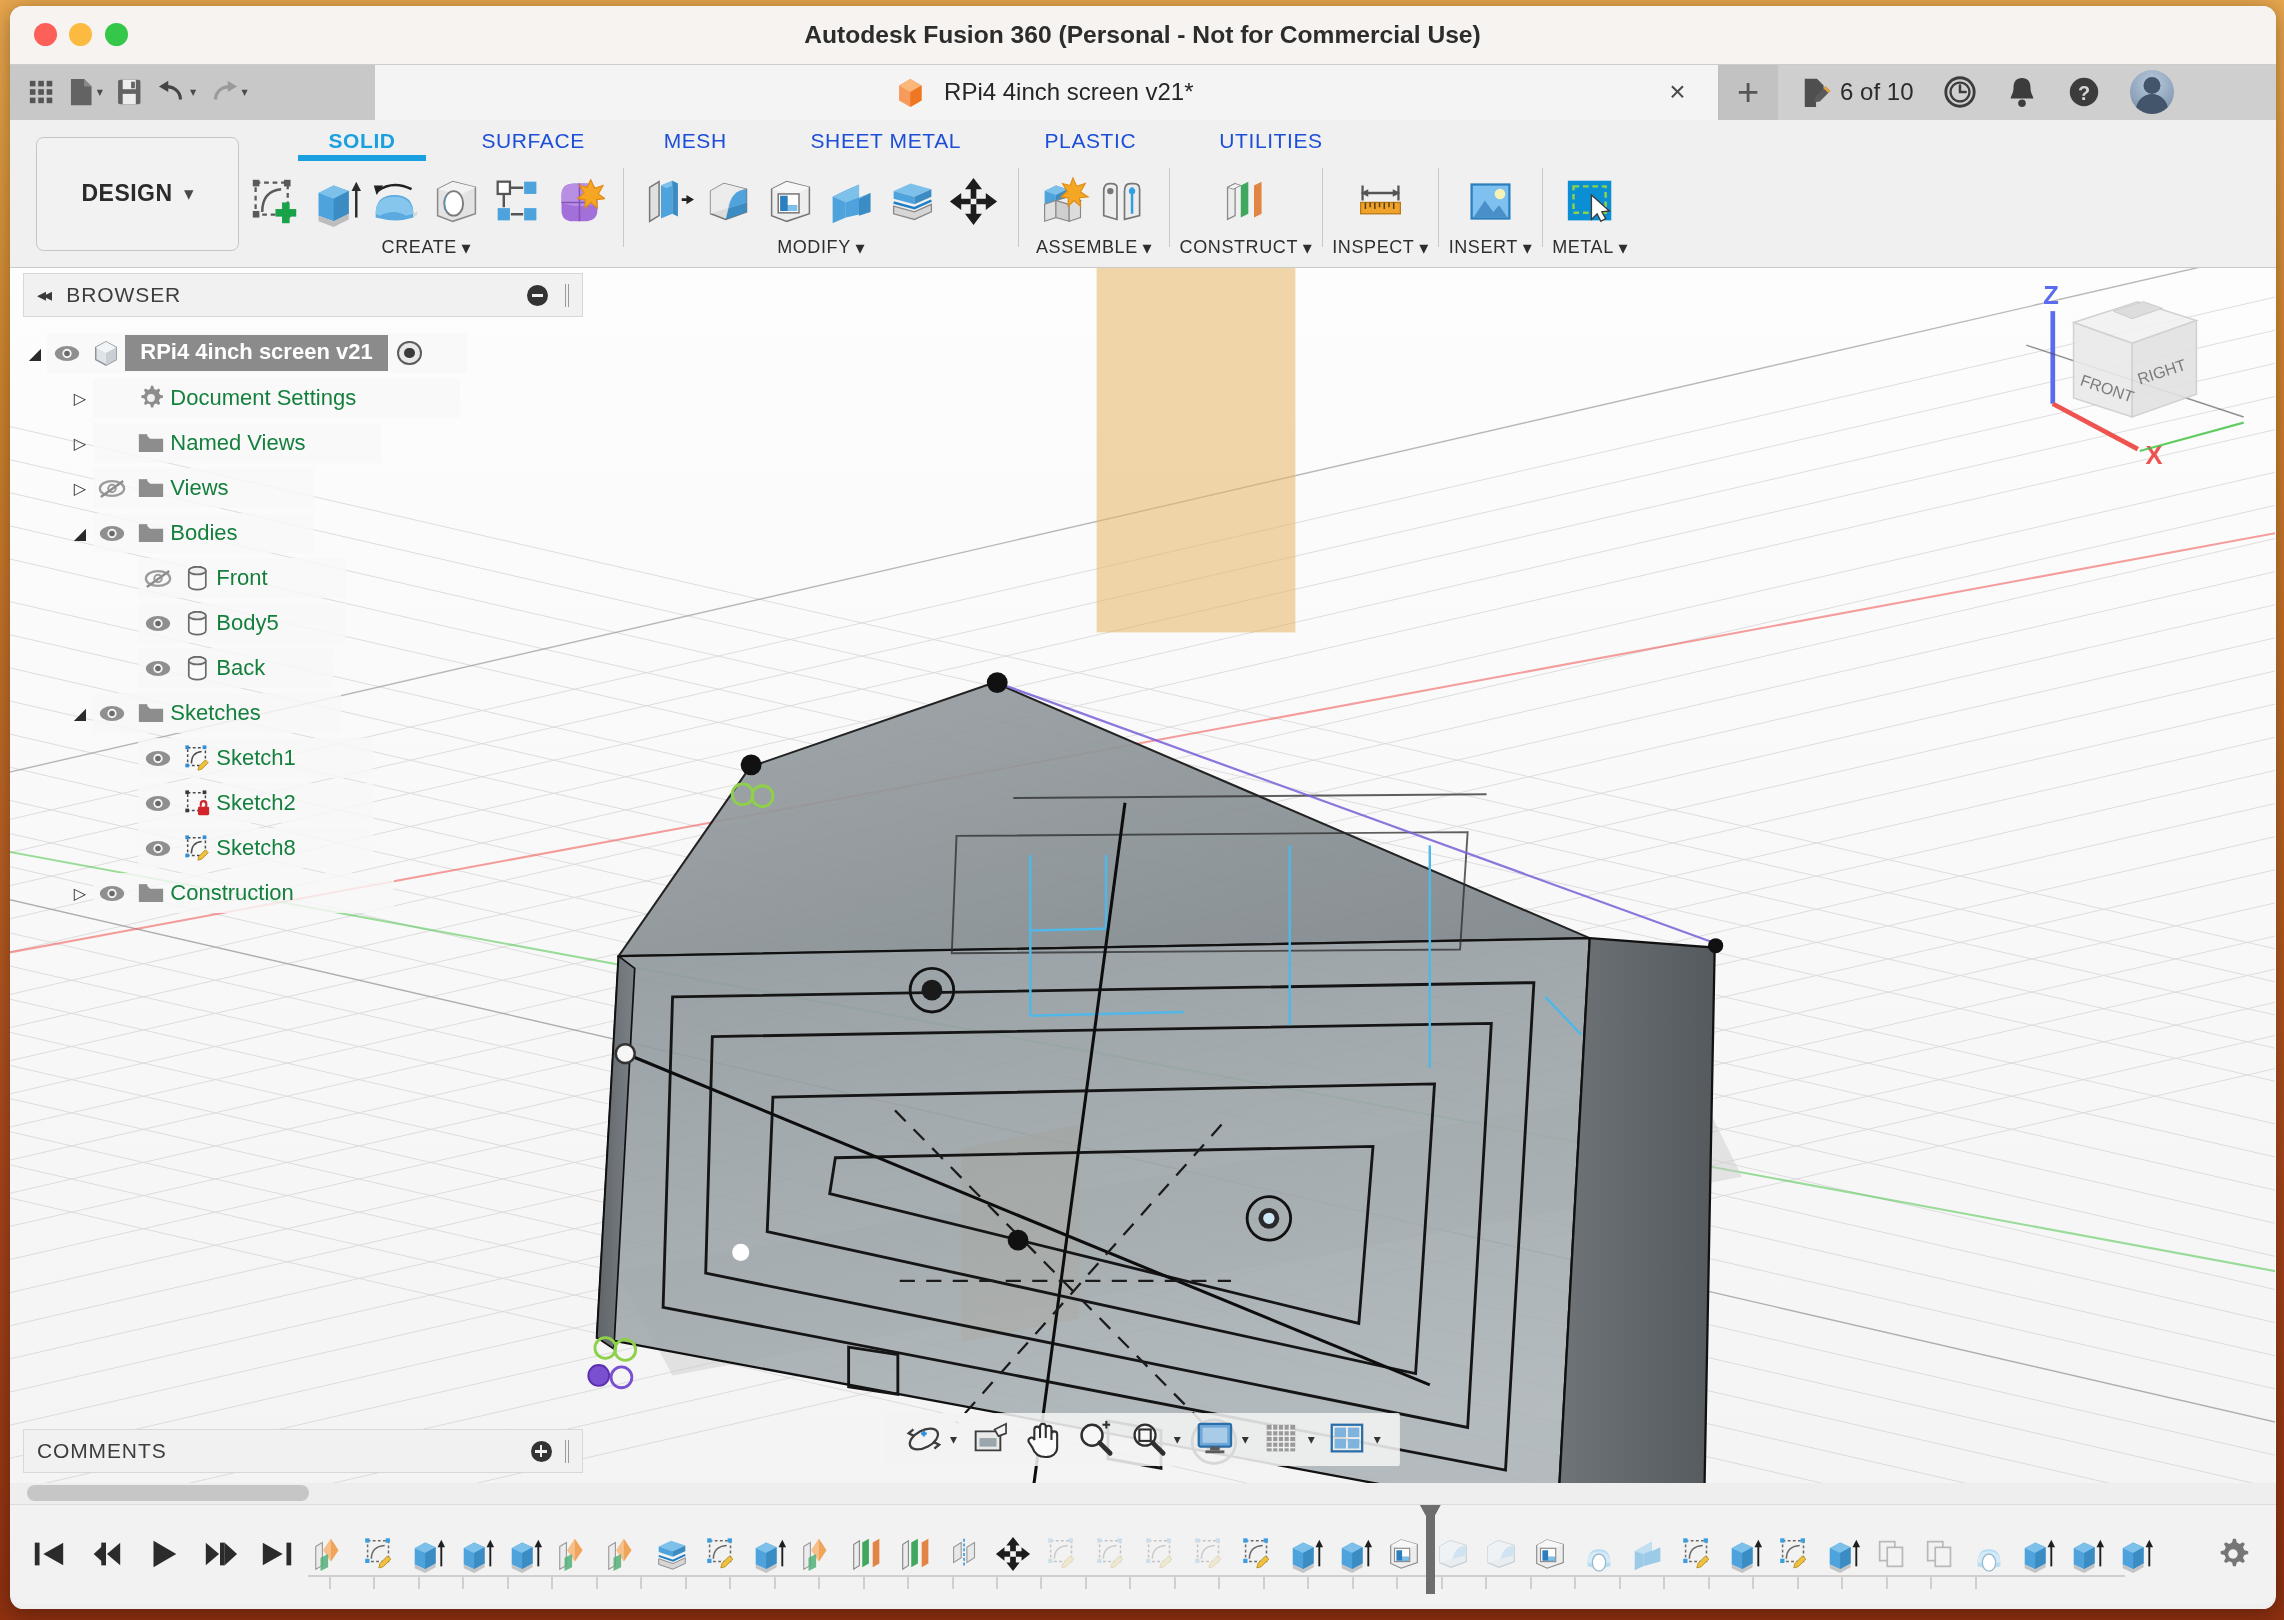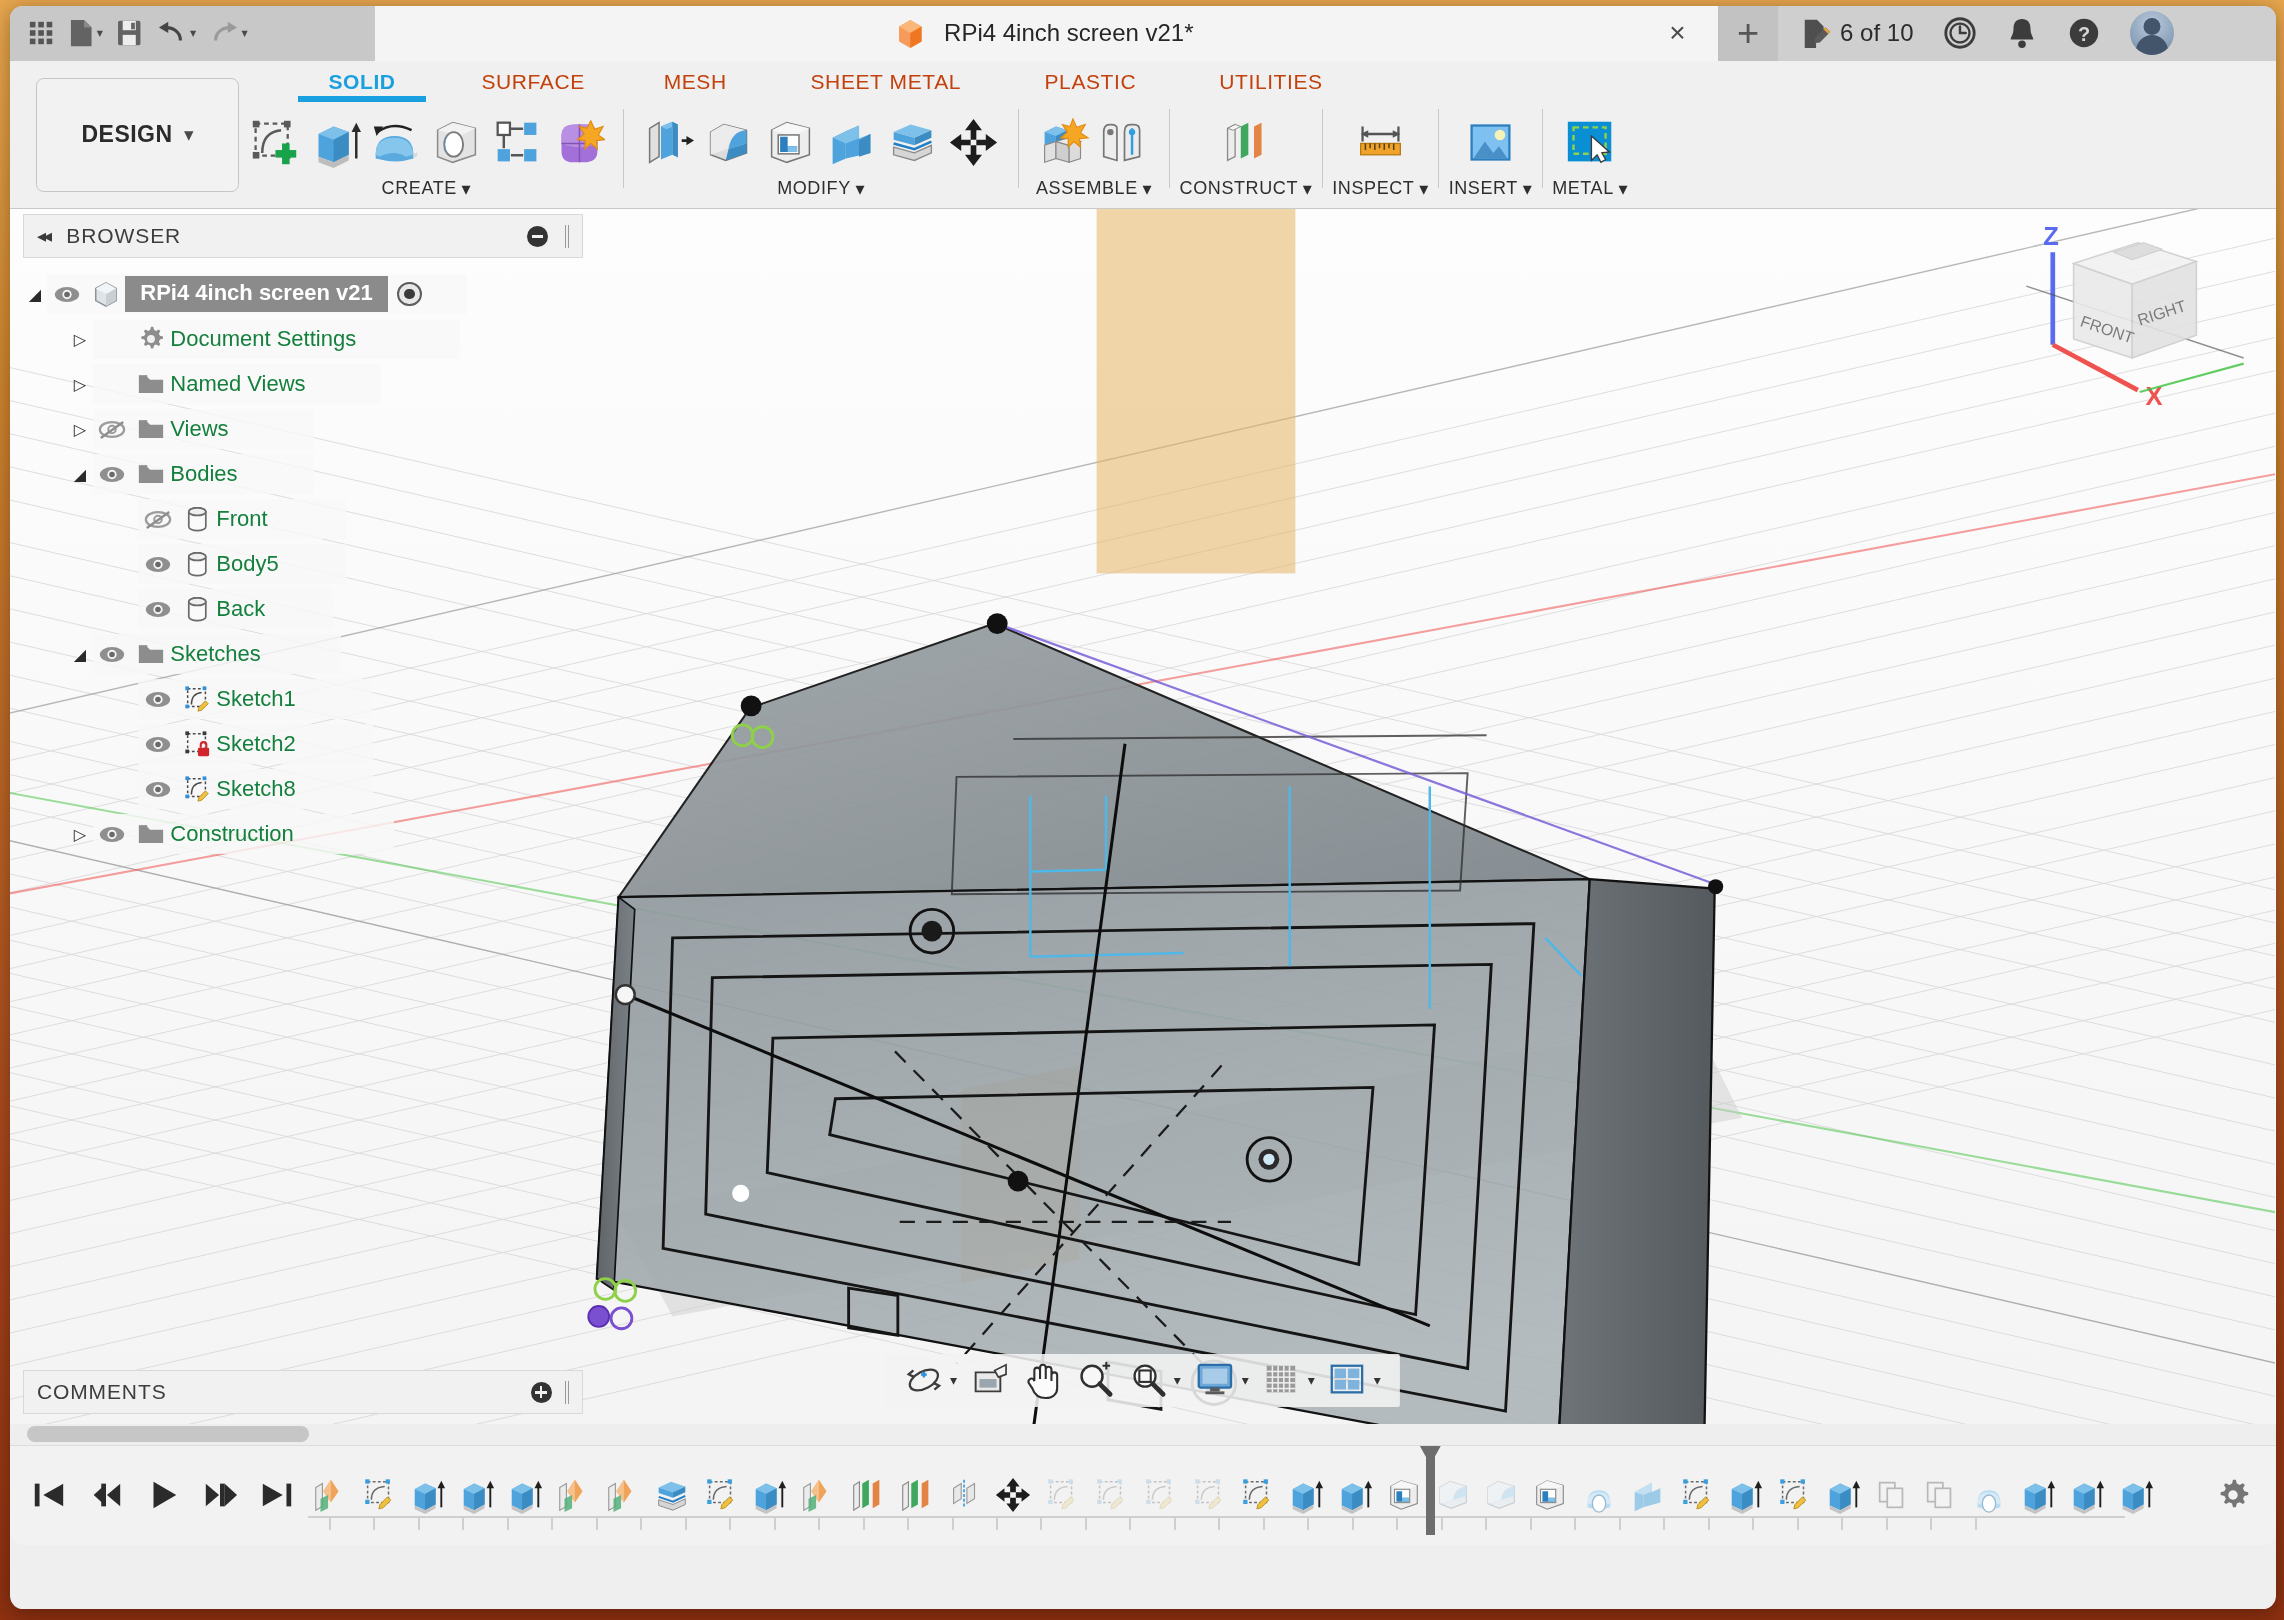--- a/index.html
+++ b/index.html
@@ -123,21 +123,21 @@
   }
   .design-label { font-size: 23px; font-weight: bold; color: #2b2b2b; letter-spacing: 0.5px; }
   .ribbon-right { flex: 1; position: relative; height: 100%; }
 
   .tabrow {
     position: absolute; top: 0; left: 0; right: 0;
     height: 42px; display: flex; align-items: center;
   }
   .rtab {
     position: relative; padding: 0 3.8px; cursor: pointer;
-    font-size: 21px; color: #c2410c; letter-spacing: 0.6px;
+    font-size: 21px; color: #1d4ed8; letter-spacing: 0.6px;
     text-align: center;
   }
   .rtab.active { color: #1a9fe0; font-weight: bold; }
   .rtab.active::after {
     content:""; position:absolute; left: 1.9px; right: 1.9px; bottom: -8.5px;
     height: 6.6px; background: #1a9fe0;
   }
 
   .panels {
     position: absolute; top: 45px; left: 0; right: 0; bottom: 0;
@@ -268,20 +268,28 @@
   .tl-settings { width: 85px; display:flex;align-items:center;justify-content:center; cursor:pointer;}
 
   svg { display:block; }
 </style>
 </head>
 <body>
 
 <div id="app">
   <div class="mac-window">
 
+    <div class="titlebar">
+      <div class="traffic">
+        <div class="dot red"></div>
+        <div class="dot yellow"></div>
+        <div class="dot green"></div>
+      </div>
+      <div class="win-title">Autodesk Fusion 360 (Personal - Not for Commercial Use)</div>
+    </div>
 
     <div class="appbar">
       <div class="qat">
         <div class="qat-btn">
           <svg width="28" height="28" viewBox="0 0 30 30">
             <g fill="#555">
               <rect x="2" y="3" width="6" height="6"></rect>
                 <rect x="11" y="3" width="6" height="6"></rect>
                 <rect x="20" y="3" width="6" height="6"></rect>
               <rect x="2" y="12" width="6" height="6"></rect>

